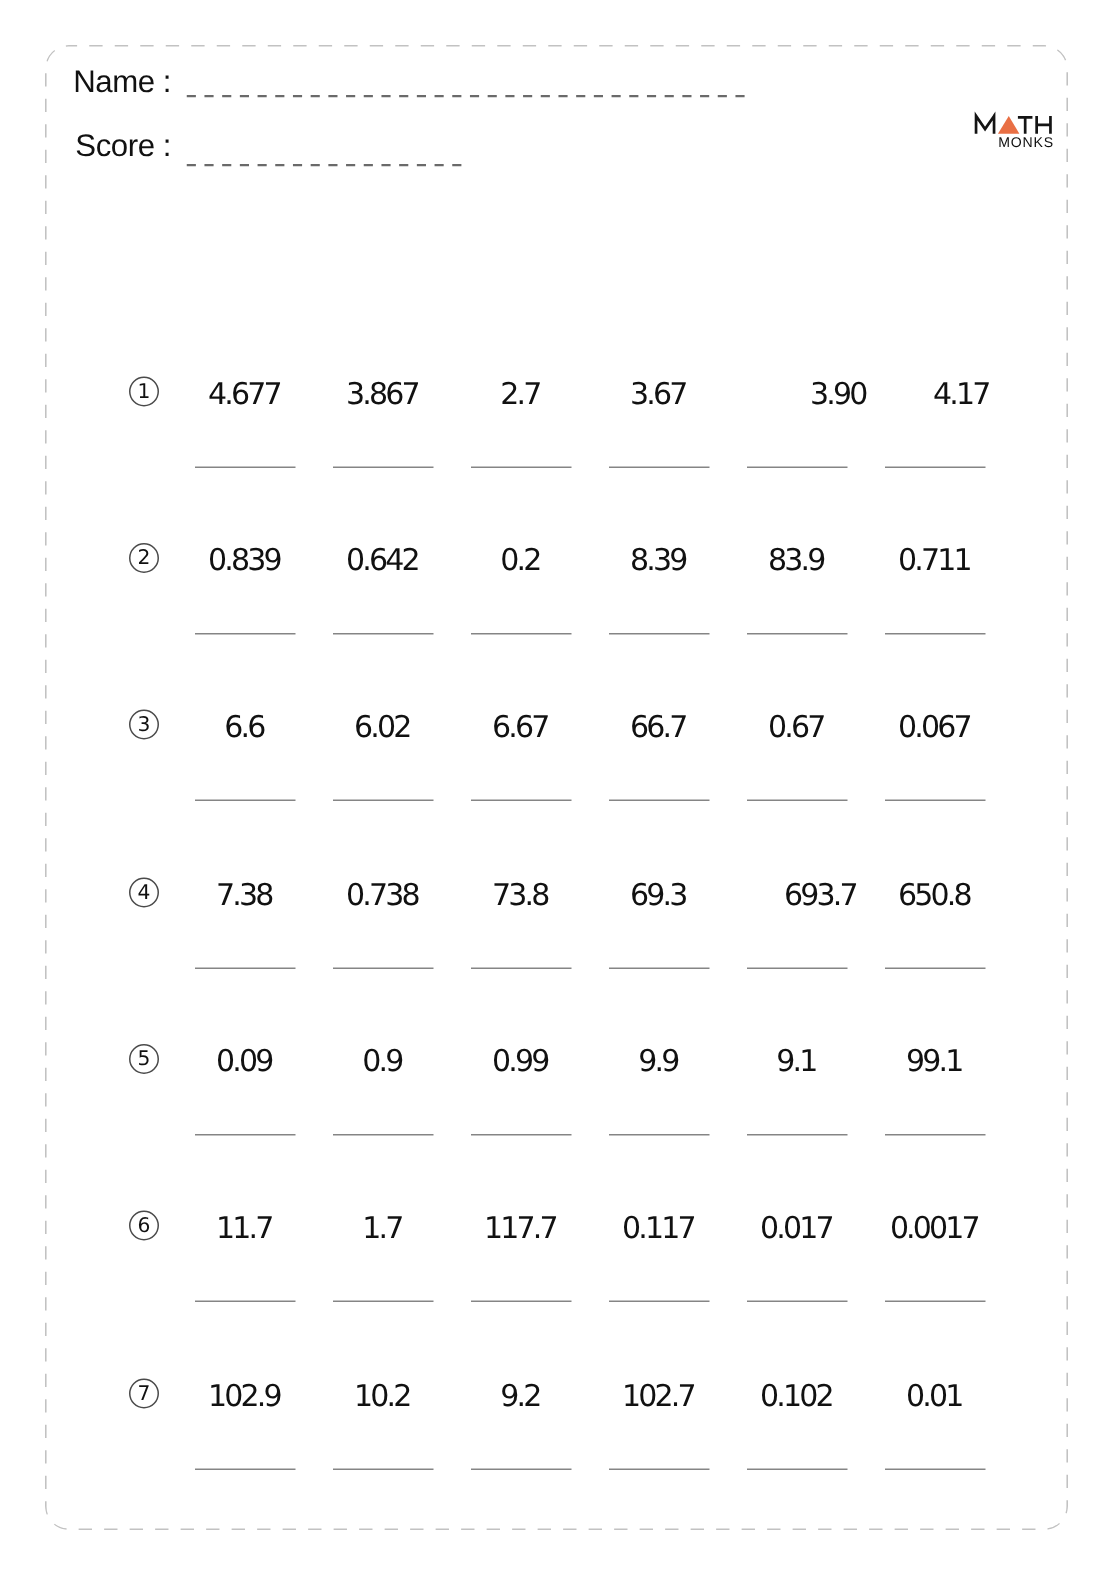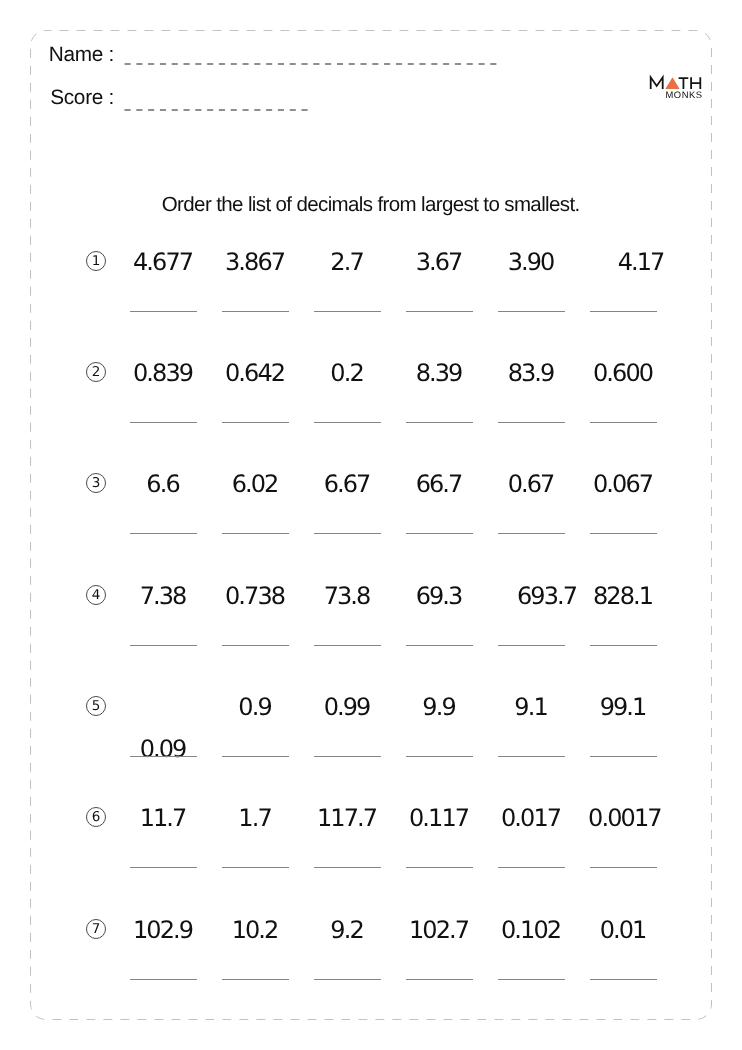--- a/index.html
+++ b/index.html
@@ -41,21 +41,21 @@
   .title-pill span { font-size:30px; line-height:1; position:relative; top:1px; letter-spacing:-1.02px; }
   .subtitle { position:absolute; left:0; top:193px; width:742px; text-align:center; font-size:20.5px; letter-spacing:-0.62px; text-indent:-0.62px; }
 
   
   .row { position:absolute; left:0; width:742px; height:70px; }
   .rnum {
     position:absolute; left:86px; top:0px; width:20px; height:20px;
     border:1px solid #4a4a4a; border-radius:50%;
     font-family:"DejaVu Sans", sans-serif; font-size:13.5px; line-height:19px; text-align:center; box-sizing:border-box; color:#111;
   }
-  .cell { position:absolute; top:0; width:67px; text-align:center; font-family:"DejaVu Sans", sans-serif; font-size:24px; letter-spacing:-1.9px; text-indent:-1.9px; line-height:23px; }
+  .cell { position:absolute; top:0; width:67px; text-align:center; font-family:"DejaVu Sans", sans-serif; font-size:20px; letter-spacing:-1.9px; text-indent:-1.9px; line-height:23px; }
   .ansline { position:absolute; width:67px; height:1px; background:#858585; }
 </style>
 </head>
 <body>
 
 <div class="page">
 
   <svg class="sheet-border" width="682" height="990" viewBox="0 0 682 990">
     <rect x="0.5" y="0.5" width="681" height="989" rx="15" ry="15" fill="none" stroke="#c2c2c2" stroke-width="1.1" stroke-dasharray="8.9 8.1" stroke-dashoffset="3"></rect>
   </svg>
@@ -72,51 +72,50 @@
   <div class="logo">
     <svg id="logo-svg" width="56" height="26" viewBox="0 0 56 26">
         <path d="M2.7,15.1 V3.3 L8.7,12 L14.7,3.3 V15.1" fill="none" stroke="#141414" stroke-width="1.8" stroke-linecap="butt" stroke-linejoin="miter"></path>
         <polygon points="24.5,3.3 31.6,15.1 17.3,15.1" fill="#E96F44"></polygon>
         <path d="M30.6,4.2 H40.3 M35.45,4.2 V15.1" fill="none" stroke="#141414" stroke-width="1.8" stroke-linecap="butt"></path>
         <path d="M43.1,3.3 V15.1 M52.3,3.3 V15.1 M43.1,9.2 H52.3" fill="none" stroke="#141414" stroke-width="1.8" stroke-linecap="butt"></path>
         <text x="17.5" y="23.95" font-family="Liberation Sans, sans-serif" font-size="9.4" style="letter-spacing:0.55px" fill="#0f0f0f">MONKS</text>
       </svg>
   </div>
 
-  <div class="subtitle">Order the list of decimals from largest to smallest.</div>
 
   <div id="rows">
       <div class="row" style="top: 250.8px;">
         <div class="rnum">1</div>
         <div class="cell" style="left: 130px;">4.677</div>
         <div class="ansline" style="left: 130px; top: 60px;"></div>
         <div class="cell" style="left: 222px;">3.867</div>
         <div class="ansline" style="left: 222px; top: 60px;"></div>
         <div class="cell" style="left: 314px;">2.7</div>
         <div class="ansline" style="left: 314px; top: 60px;"></div>
         <div class="cell" style="left: 406px;">3.67</div>
         <div class="ansline" style="left: 406px; top: 60px;"></div>
-        <div class="cell" style="left: 498px;">3.90</div>
+        <div class="cell" style="left: 526px;">3.90</div>
         <div class="ansline" style="left: 498px; top: 60px;"></div>
         <div class="cell" style="left: 608px;">4.17</div>
         <div class="ansline" style="left: 590px; top: 60px;"></div>
       </div>
       <div class="row" style="top: 362.1px;">
         <div class="rnum">2</div>
         <div class="cell" style="left: 130px;">0.839</div>
         <div class="ansline" style="left: 130px; top: 60px;"></div>
         <div class="cell" style="left: 222px;">0.642</div>
         <div class="ansline" style="left: 222px; top: 60px;"></div>
         <div class="cell" style="left: 314px;">0.2</div>
         <div class="ansline" style="left: 314px; top: 60px;"></div>
         <div class="cell" style="left: 406px;">8.39</div>
         <div class="ansline" style="left: 406px; top: 60px;"></div>
         <div class="cell" style="left: 498px;">83.9</div>
         <div class="ansline" style="left: 498px; top: 60px;"></div>
-        <div class="cell" style="left: 590px;">0.600</div>
+        <div class="cell" style="left: 590px;">0.711</div>
         <div class="ansline" style="left: 590px; top: 60px;"></div>
       </div>
       <div class="row" style="top: 473.4px;">
         <div class="rnum">3</div>
         <div class="cell" style="left: 130px;">6.6</div>
         <div class="ansline" style="left: 130px; top: 60px;"></div>
         <div class="cell" style="left: 222px;">6.02</div>
         <div class="ansline" style="left: 222px; top: 60px;"></div>
         <div class="cell" style="left: 314px;">6.67</div>
         <div class="ansline" style="left: 314px; top: 60px;"></div>
@@ -132,26 +131,26 @@
         <div class="cell" style="left: 130px;">7.38</div>
         <div class="ansline" style="left: 130px; top: 60px;"></div>
         <div class="cell" style="left: 222px;">0.738</div>
         <div class="ansline" style="left: 222px; top: 60px;"></div>
         <div class="cell" style="left: 314px;">73.8</div>
         <div class="ansline" style="left: 314px; top: 60px;"></div>
         <div class="cell" style="left: 406px;">69.3</div>
         <div class="ansline" style="left: 406px; top: 60px;"></div>
         <div class="cell" style="left: 514px;">693.7</div>
         <div class="ansline" style="left: 498px; top: 60px;"></div>
-        <div class="cell" style="left: 590px;">828.1</div>
+        <div class="cell" style="left: 590px;">650.8</div>
         <div class="ansline" style="left: 590px; top: 60px;"></div>
       </div>
       <div class="row" style="top: 696px;">
         <div class="rnum">5</div>
-        <div class="cell" style="left: 130px; margin-top: 42px;">0.09</div>
+        <div class="cell" style="left: 130px;">0.09</div>
         <div class="ansline" style="left: 130px; top: 60px;"></div>
         <div class="cell" style="left: 222px;">0.9</div>
         <div class="ansline" style="left: 222px; top: 60px;"></div>
         <div class="cell" style="left: 314px;">0.99</div>
         <div class="ansline" style="left: 314px; top: 60px;"></div>
         <div class="cell" style="left: 406px;">9.9</div>
         <div class="ansline" style="left: 406px; top: 60px;"></div>
         <div class="cell" style="left: 498px;">9.1</div>
         <div class="ansline" style="left: 498px; top: 60px;"></div>
         <div class="cell" style="left: 590px;">99.1</div>

